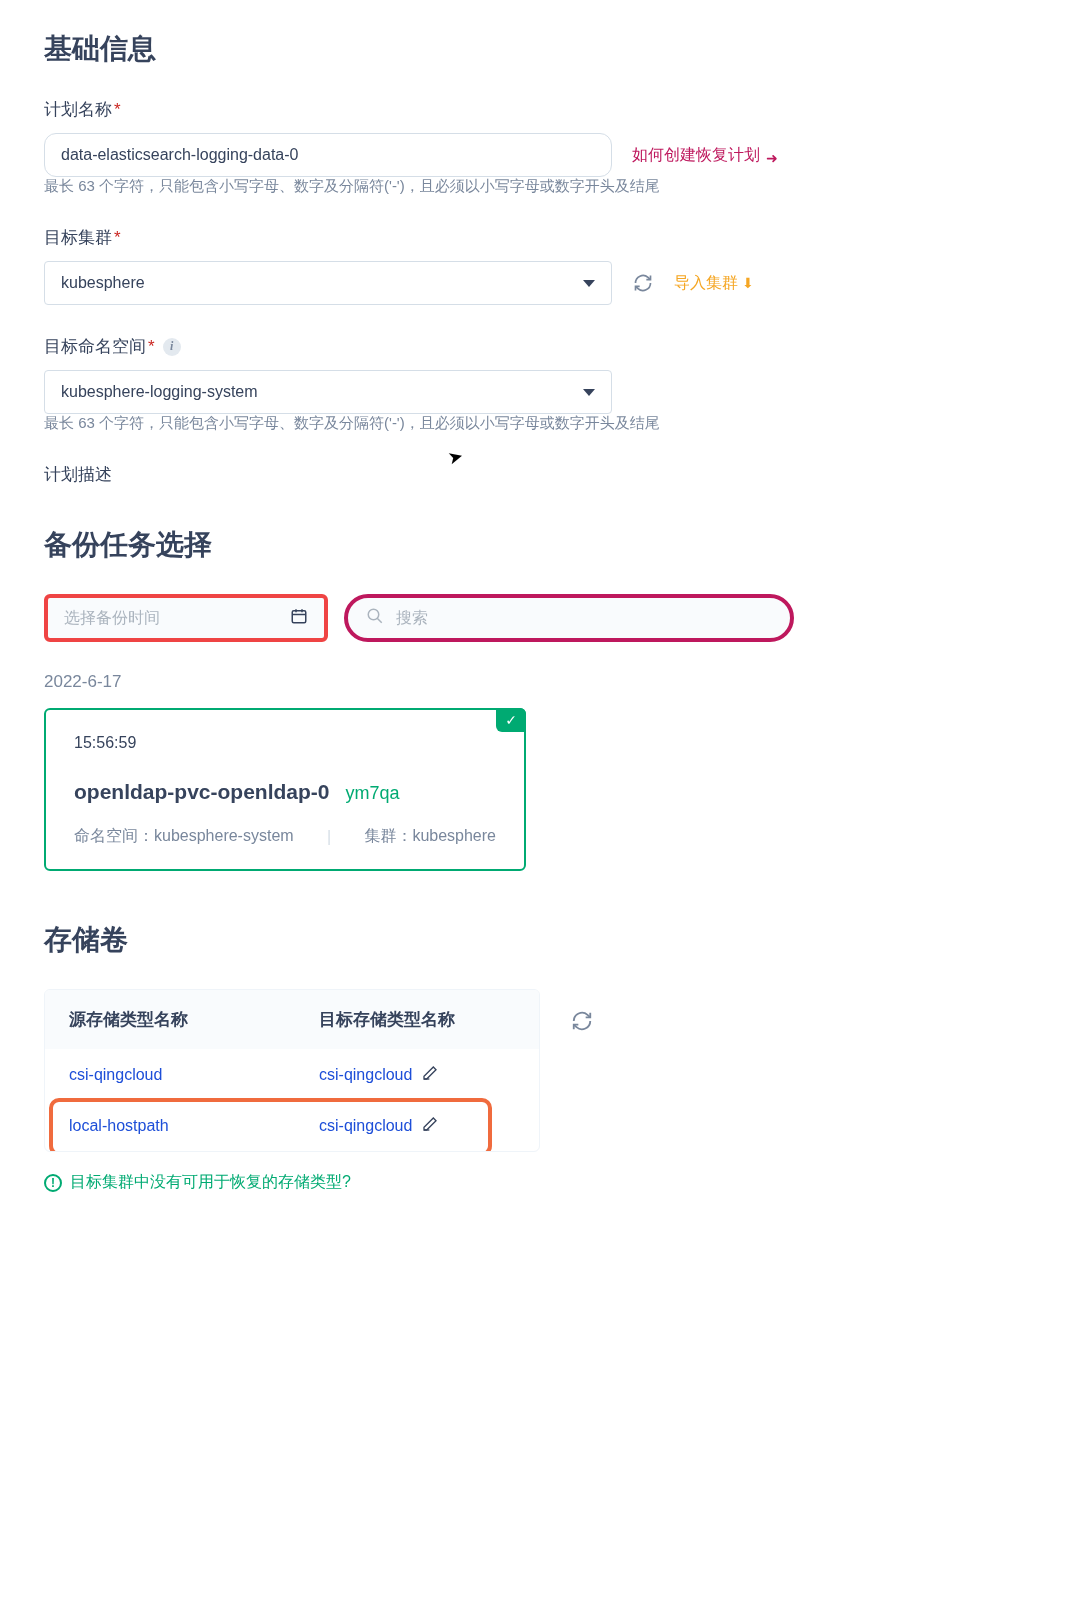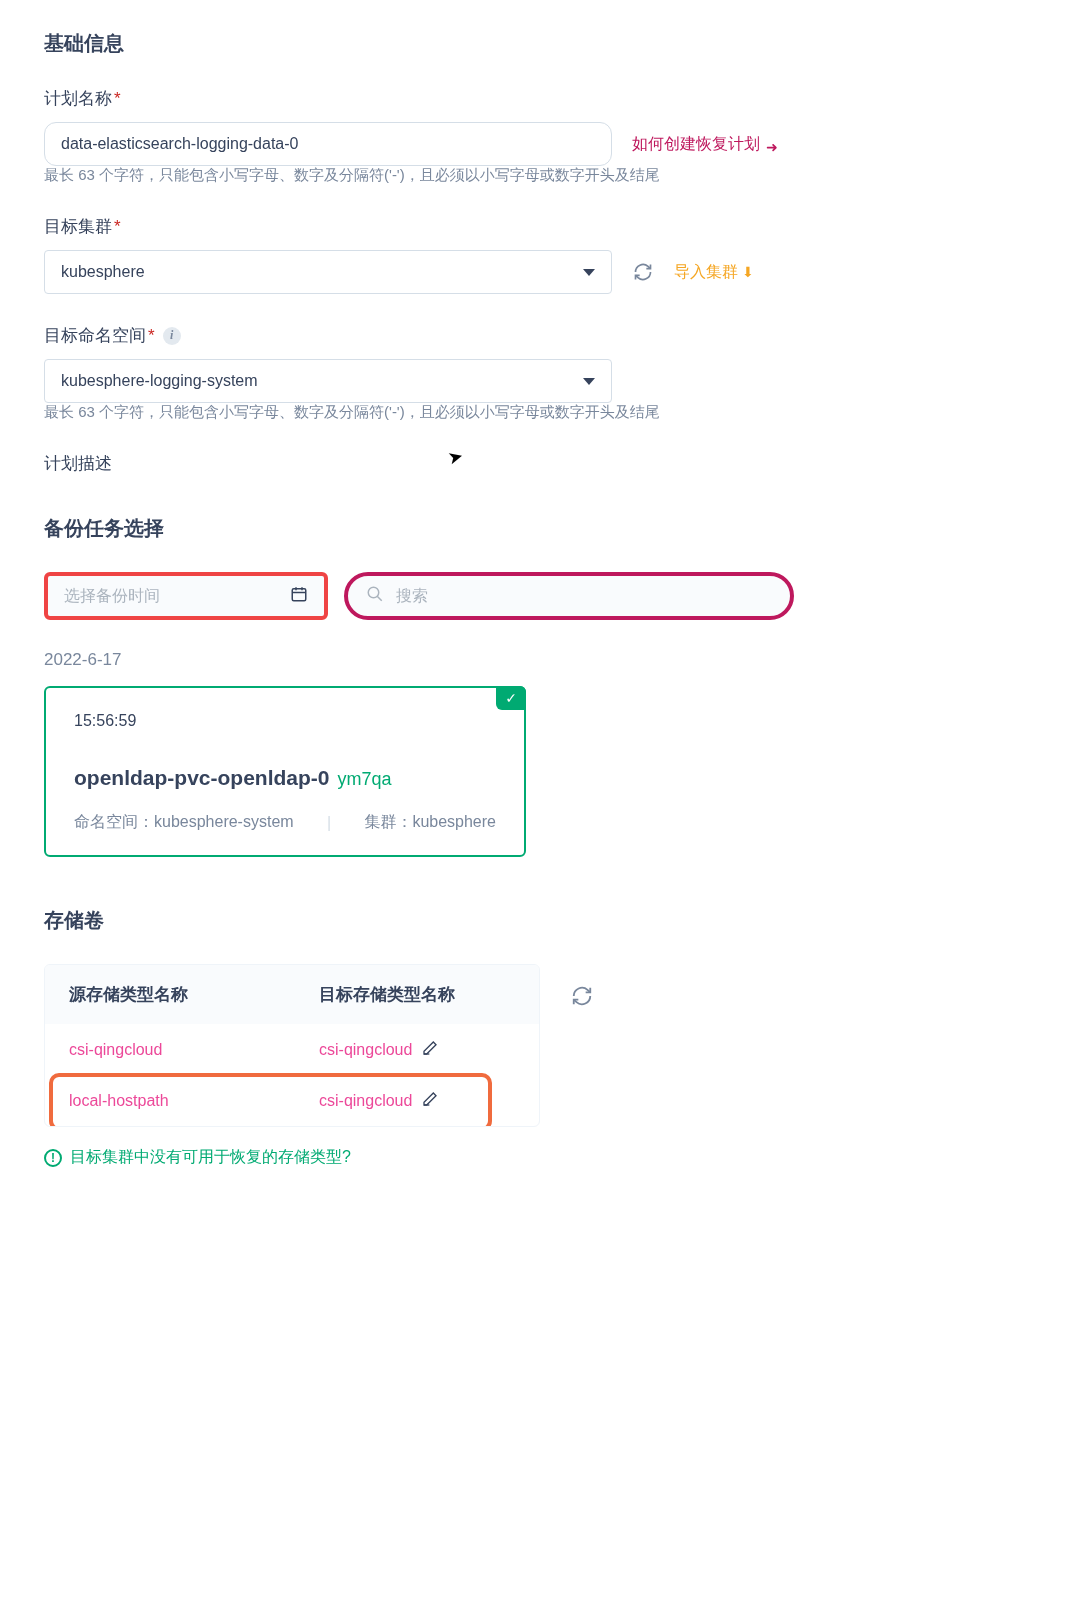--- a/index.html
+++ b/index.html
@@ -8,21 +8,21 @@
       padding: 0;
     }
     body {
       font-family: -apple-system, BlinkMacSystemFont, "Segoe UI", "PingFang SC", "Microsoft YaHei", sans-serif;
       background: #ffffff;
       padding: 30px 44px;
       color: #36435c;
       width: 1080px;
     }
     .section-title {
-      font-size: 20px;
+      font-size: 28px;
       font-weight: 600;
       color: #36435c;
       margin-bottom: 30px;
     }
     .form-group {
       margin-bottom: 30px;
     }
     .form-label {
       font-size: 17px;
       font-weight: 500;
@@ -211,26 +211,26 @@
       border-radius: 0 6px 0 6px;
       display: flex;
       align-items: center;
       justify-content: center;
       color: #fff;
       font-size: 14px;
     }
     .card-time {
       font-size: 16px;
       color: #36435c;
-      margin-bottom: 36px;
+      margin-bottom: 28px;
     }
     .card-title-row {
       display: flex;
       align-items: baseline;
-      gap: 8px;
+      gap: 16px;
       margin-bottom: 22px;
     }
     .card-title {
       font-size: 21px;
       font-weight: 600;
       color: #36435c;
     }
     .card-tag {
       font-size: 18px;
       color: #00aa72;
@@ -271,21 +271,21 @@
     .storage-col-2 {
       flex: 1;
       display: flex;
       align-items: center;
       gap: 10px;
     }
     .storage-row {
       display: flex;
       padding: 16px 24px;
       font-size: 16px;
-      color: #ec4899;
+      color: #1d4ed8;
       align-items: center;
     }
     .storage-row-highlight {
       position: relative;
     }
     .highlight-box {
       position: absolute;
       border: 4px solid #f06b3e;
       border-radius: 10px;
       pointer-events: none;

